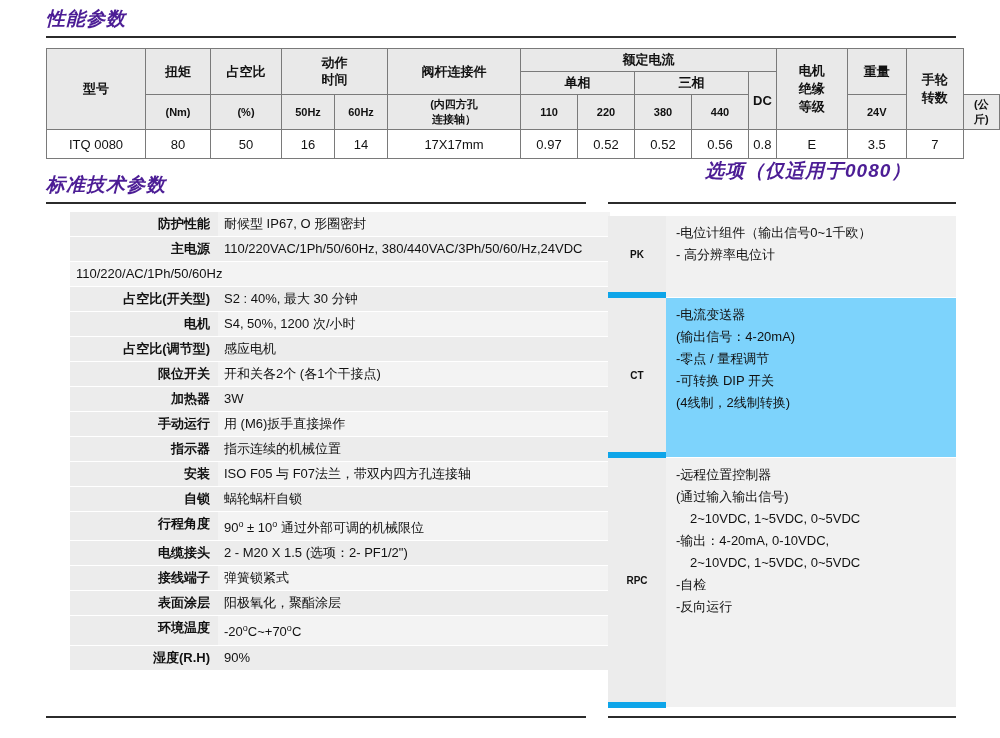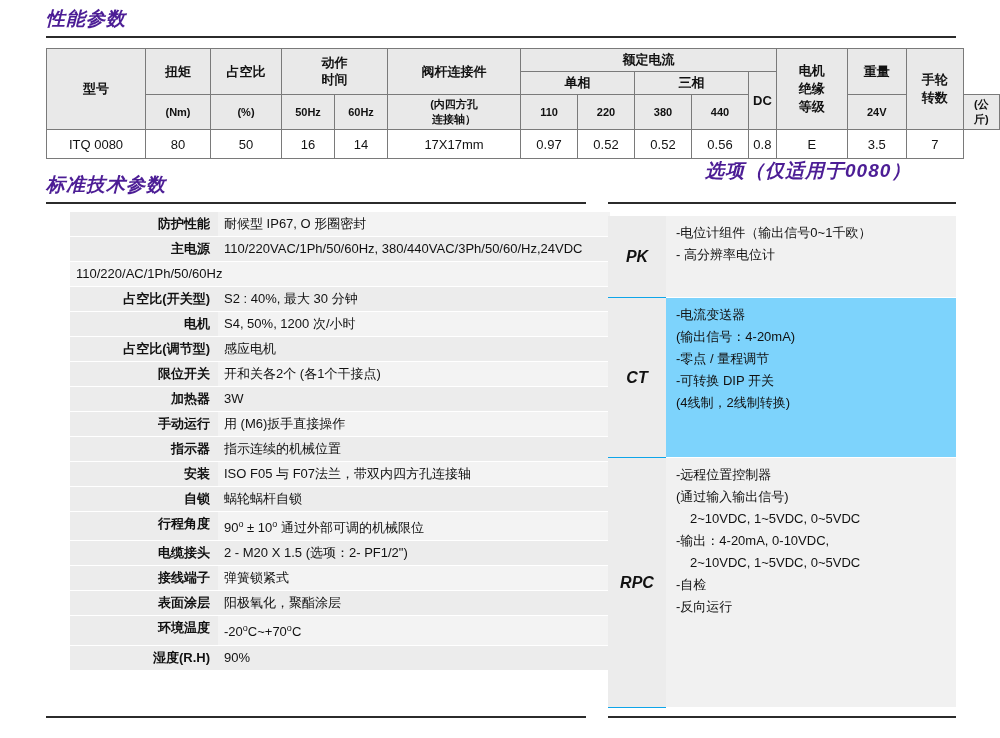--- a/index.html
+++ b/index.html
@@ -155,24 +155,23 @@
     display: flex;
     align-items: stretch;
   }
   .opt-row .opt-key {
     width: 58px;
     background: #ececec;
     display: flex;
     align-items: center;
     justify-content: center;
     font-weight: bold;
-    font-size: 16px;
-    border-bottom: 1px solid #0ea5e9;
+    font-size: 10px;
+    border-bottom: 6px solid #0ea5e9;
     box-sizing: border-box;
-    font-style: italic;
   }
   .opt-row .opt-val {
     flex: 1;
     background: #f1f1f1;
     padding: 6px 10px;
     box-sizing: border-box;
     border-bottom: 1px solid #ffffff;
   }
   .opt-row.shade .opt-val { background: #7dd3fc; }
   .opt-line {

